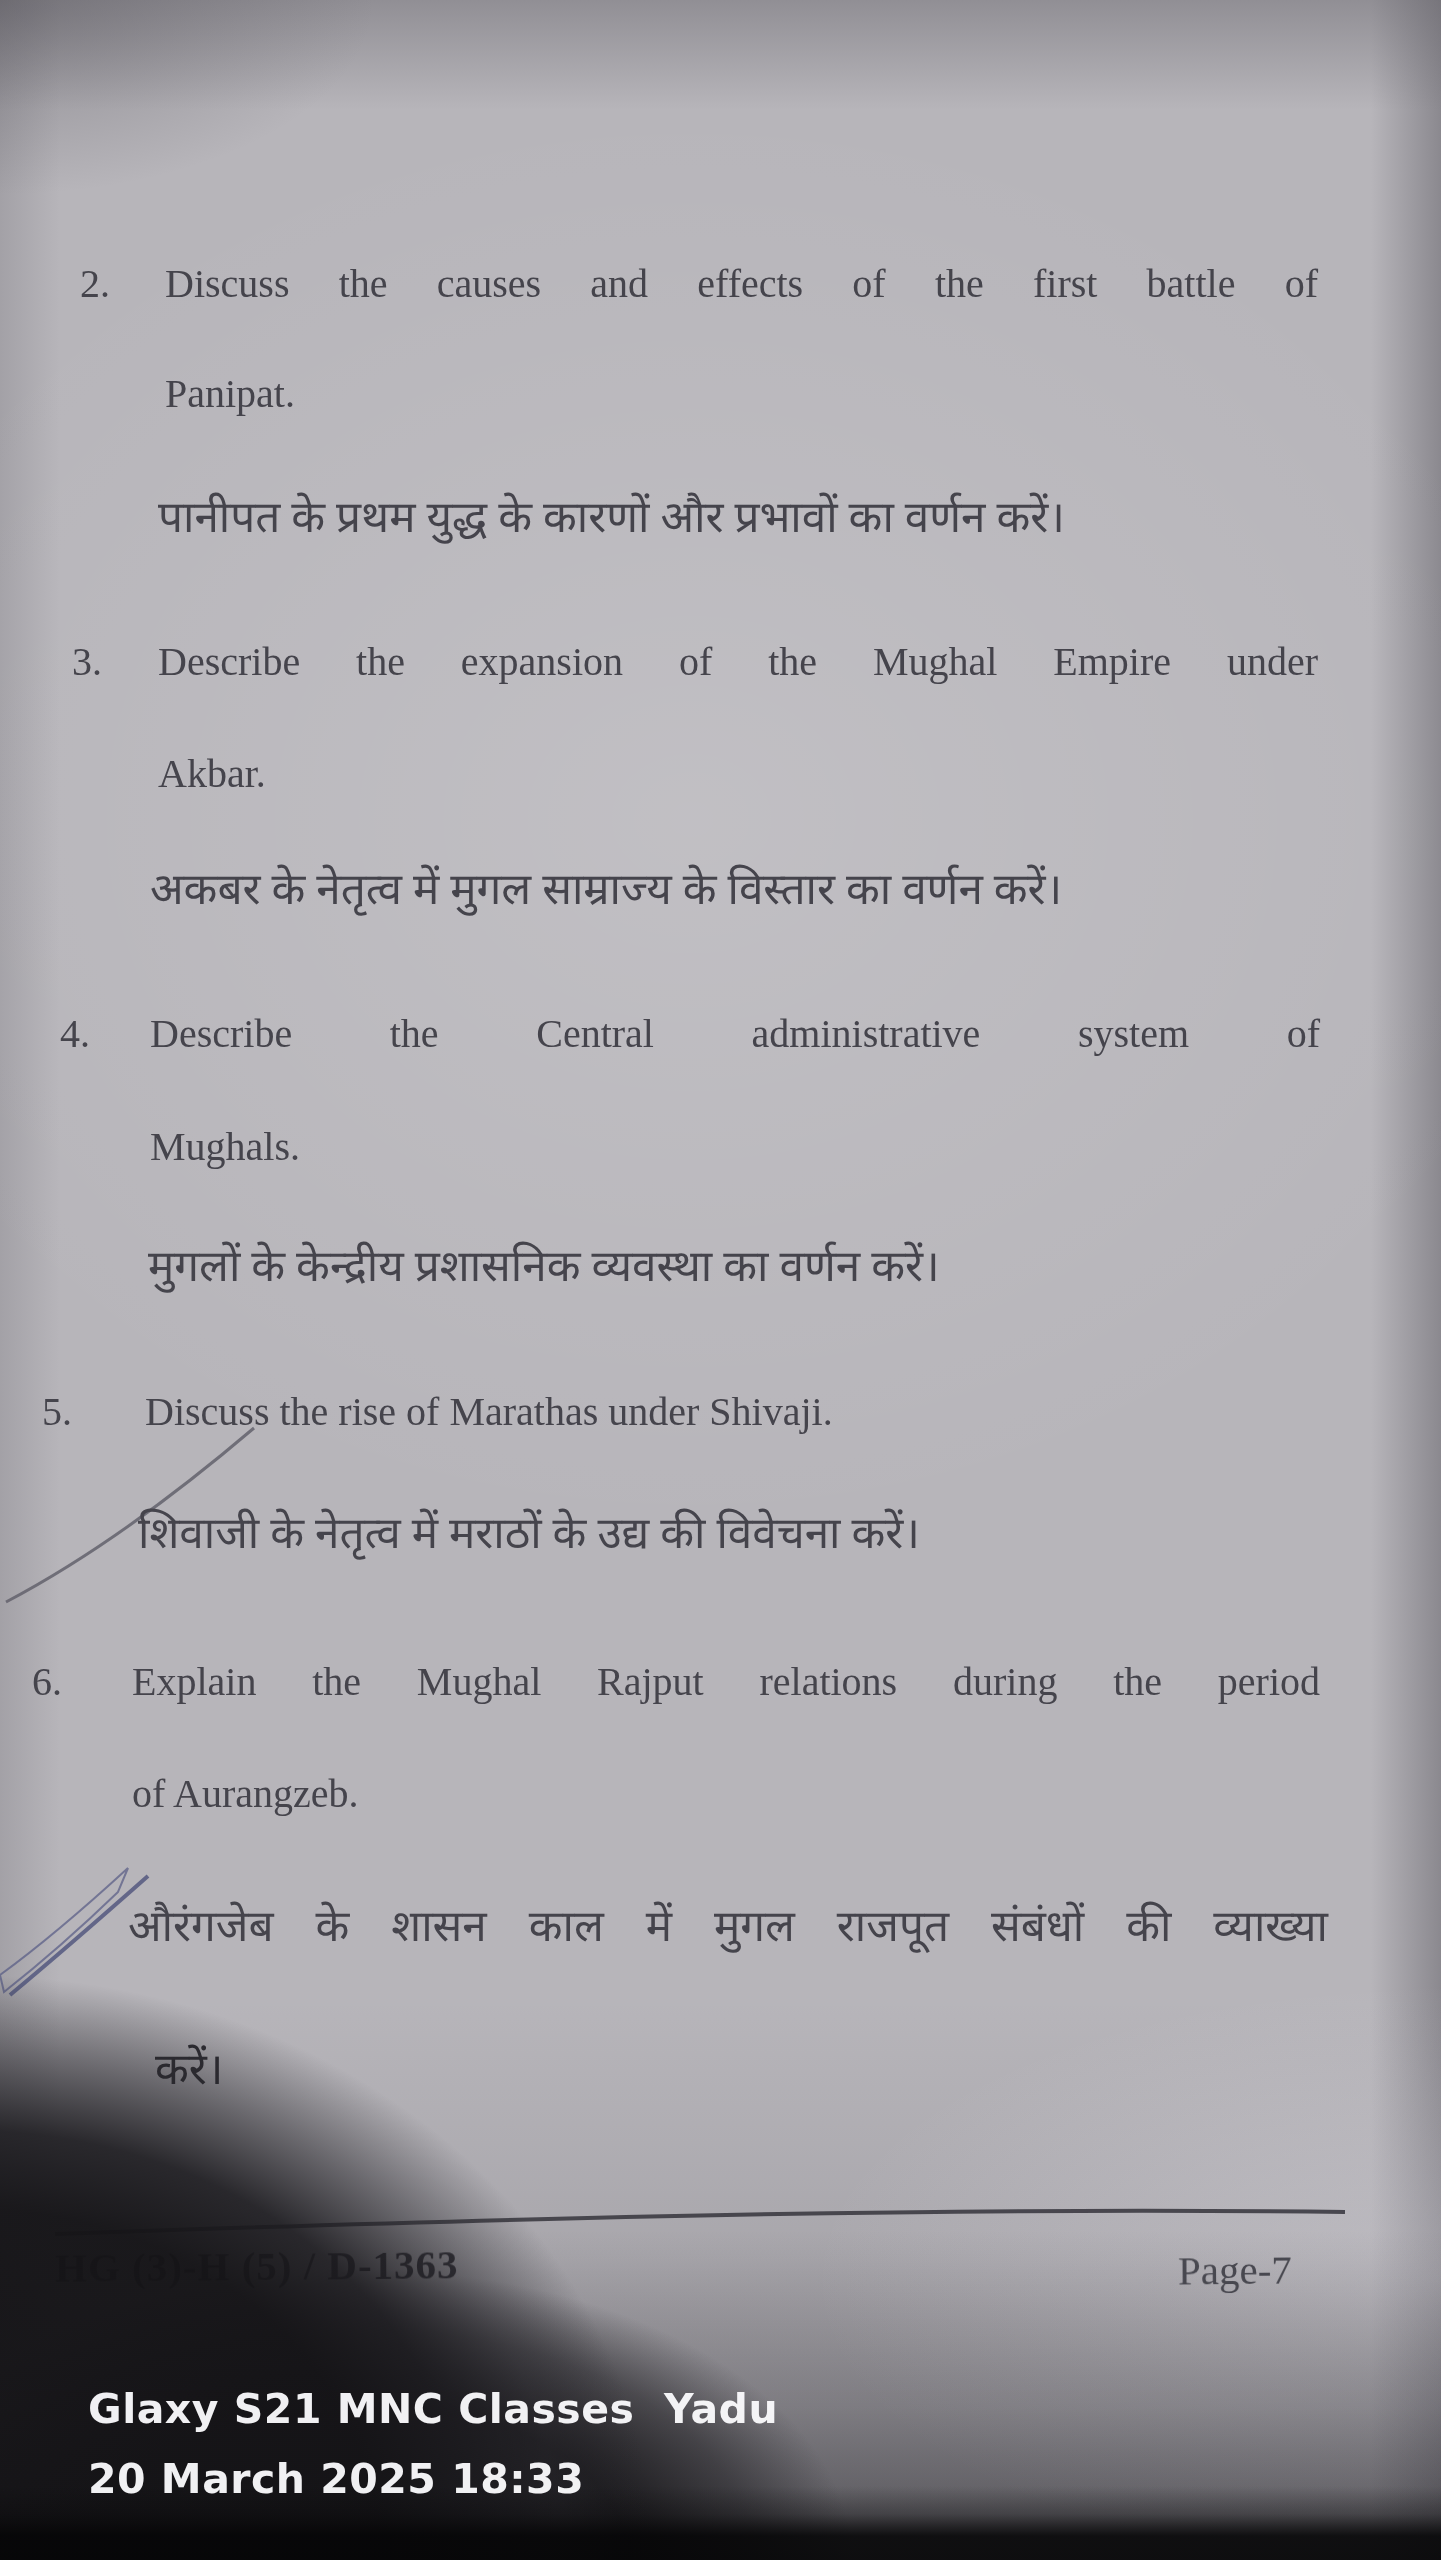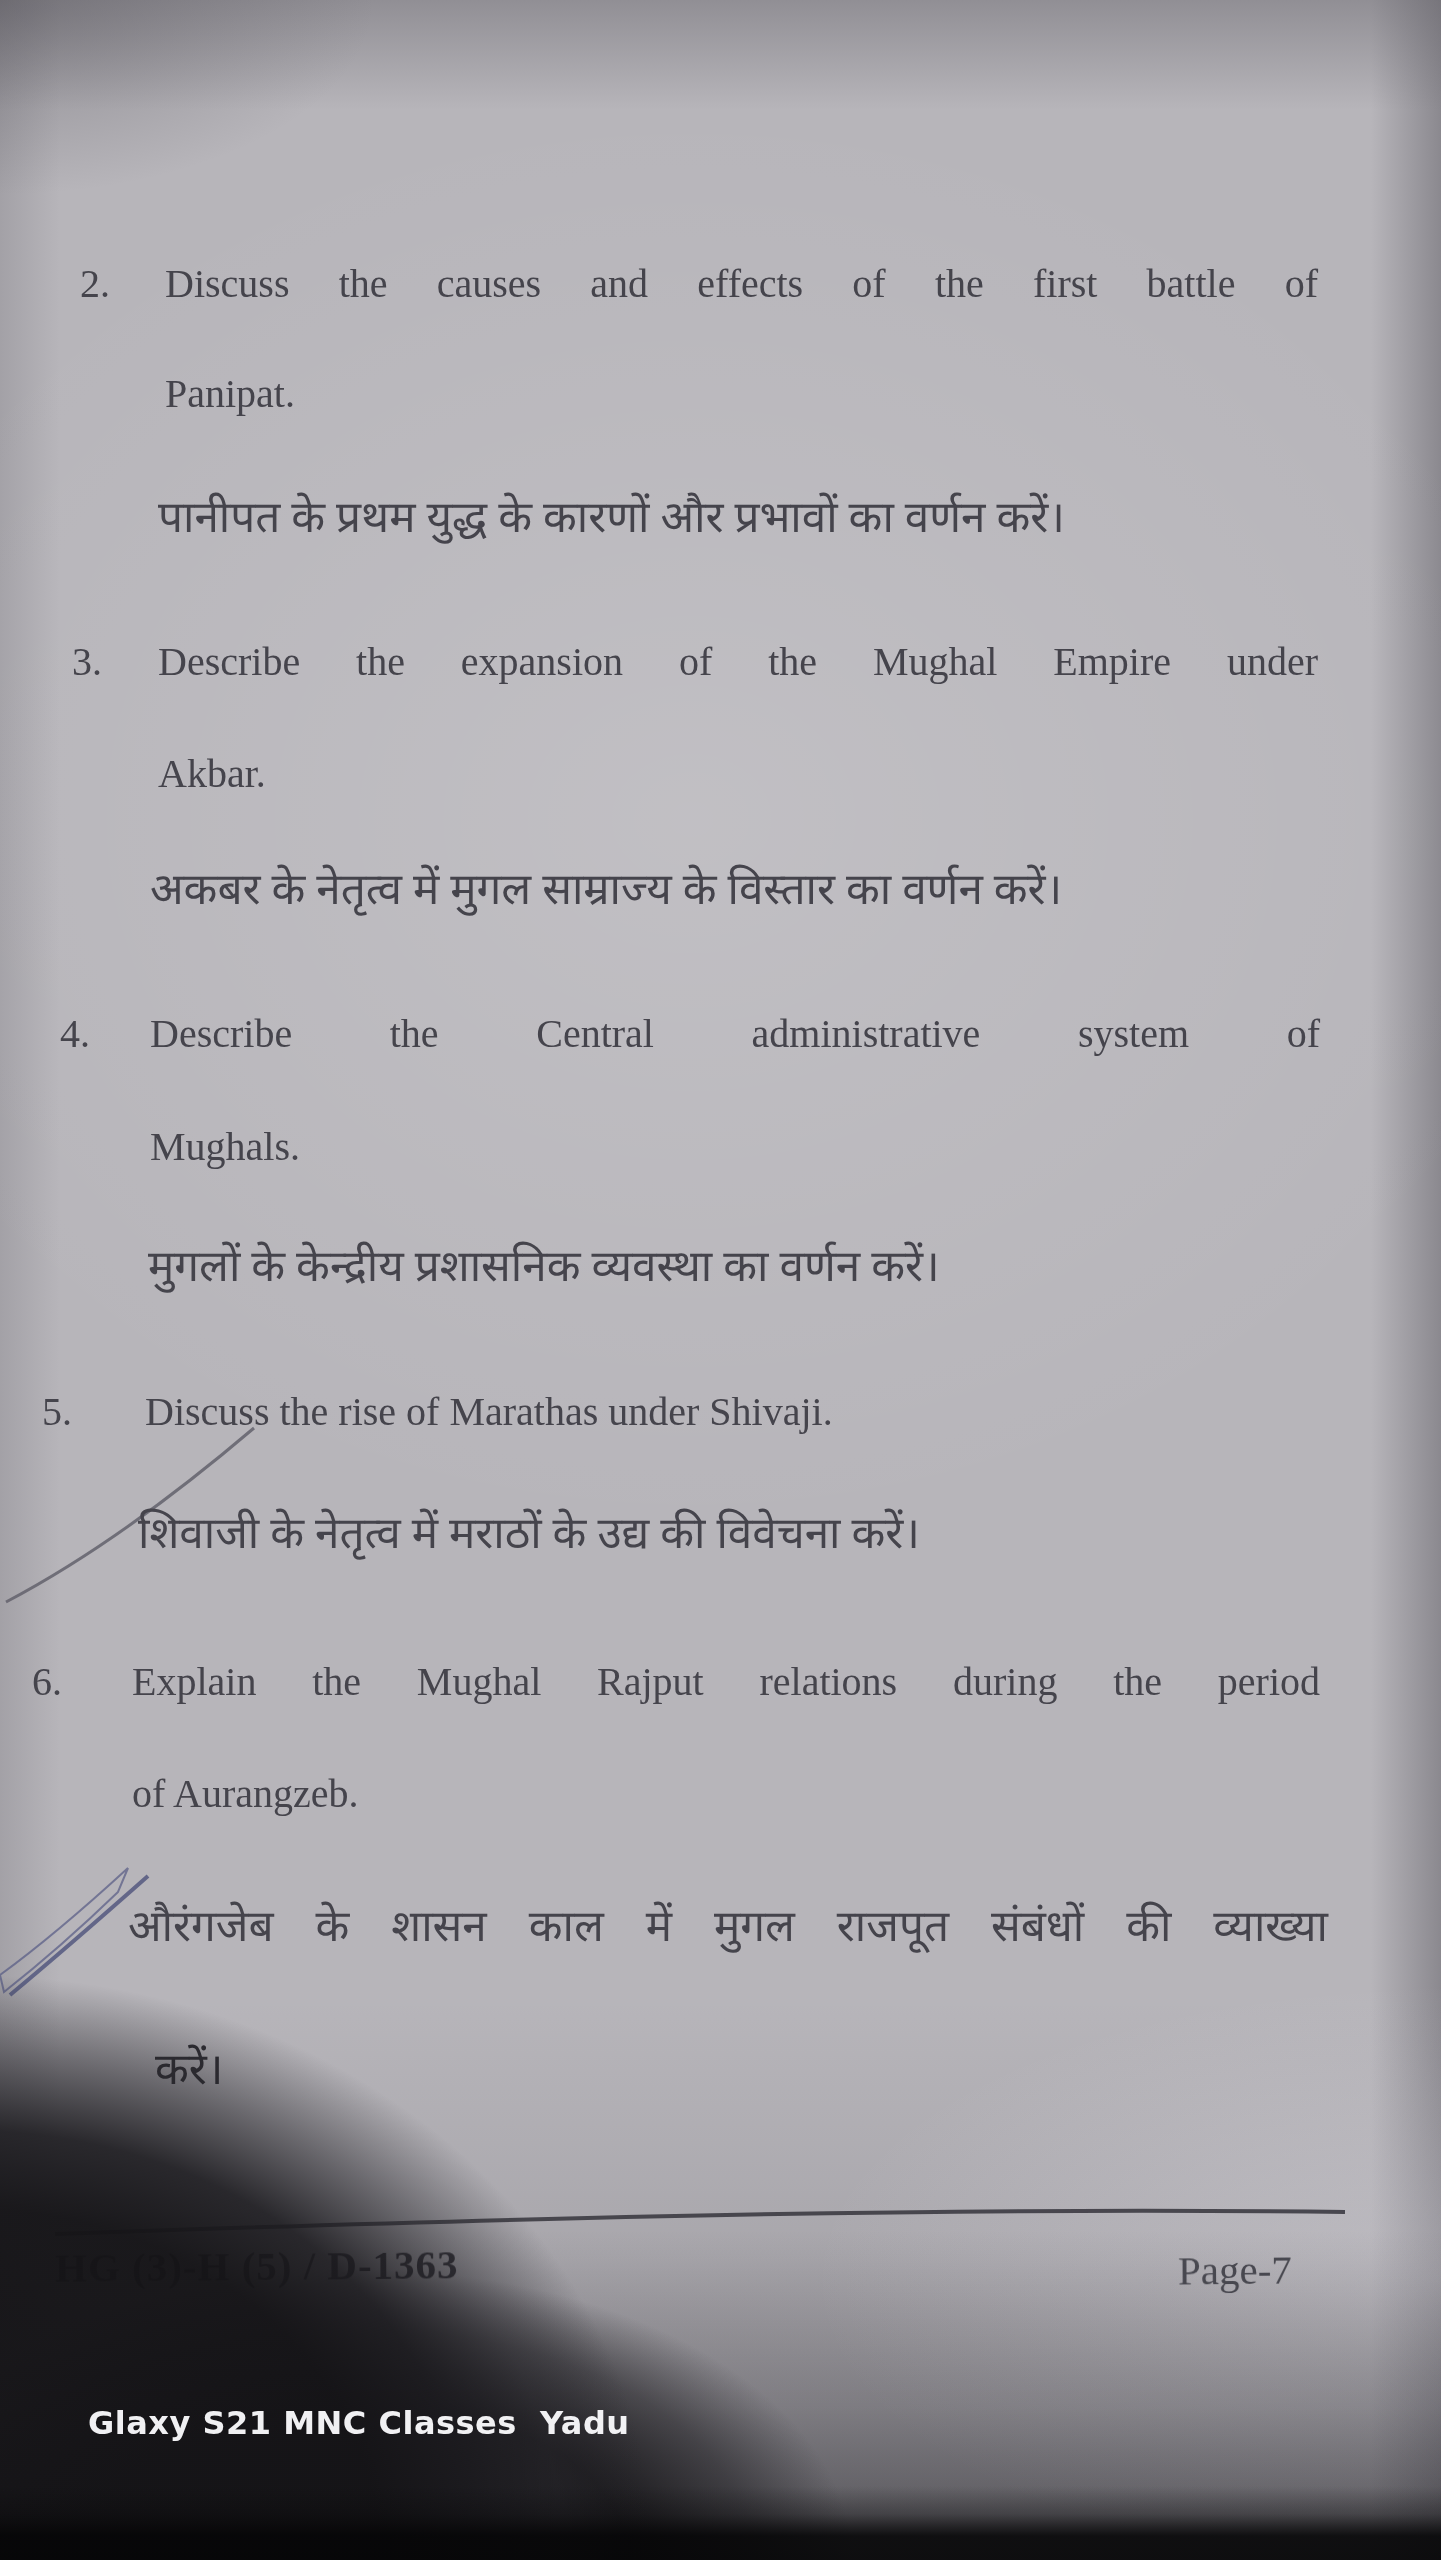--- a/index.html
+++ b/index.html
@@ -35,24 +35,23 @@
       linear-gradient(to top, rgba(5,5,6,.88) 0px, rgba(5,5,6,.88) 24px, rgba(5,5,6,.30) 46px, rgba(5,5,6,0) 74px),
       radial-gradient(ellipse 760px 650px at -30px 2560px, rgba(21,20,23,.97) 0%, rgba(21,20,23,.97) 54%, rgba(27,26,30,.90) 66%, rgba(40,39,44,.50) 78%, rgba(40,39,44,0) 90%),
       radial-gradient(ellipse 560px 330px at 360px 2560px, rgba(22,21,24,.92) 0%, rgba(22,21,24,.92) 48%, rgba(30,29,33,.55) 70%, rgba(30,29,33,0) 88%),
       linear-gradient(to top, rgba(30,29,33,.50) 0px, rgba(30,29,33,.22) 150px, rgba(30,29,33,0) 330px);
   }
   .watermark{
     position:absolute;z-index:5;
     font-family:"DejaVu Sans","Liberation Sans",sans-serif;
     font-weight:bold;
     color:rgba(250,250,252,.96);
-    font-size:32px;
+    font-size:41px;
     letter-spacing:.5px;
     white-space:pre;
-    margin-top:19px;
   }
   .footer-code{
     font-weight:bold;font-size:41px;color:#2e2d34;letter-spacing:1px;
     transform:rotate(-.5deg);
   }
   .page-num{font-size:41px;color:#4a4a52;transform:rotate(-.5deg);}
 </style>
 </head>
 <body>
 
@@ -92,14 +91,15 @@
     <span class="txt hin just" style="left:128px;top:1903px;width:1200px;">औरंगजेब के शासन काल में मुगल राजपूत संबंधों की व्याख्या</span>
     <span class="txt hin" style="left:155px;top:2046px;color:#2c2b31;">करें।</span>
 
     <span class="txt footer-code" style="left:55px;top:2242px;">HG (3)-H (5) / D-1363</span>
     <span class="txt page-num" style="left:1178px;top:2246px;">Page-7</span>
   </div>
 
   <div class="shadow-overlay"></div>
 
   <div class="watermark" style="left:88px;top:2385px;">Glaxy S21 MNC Classes  Yadu</div>
+  <div class="watermark" style="left:88px;top:2455px;">20 March 2025 18:33</div>
 
 </div>
 
 </body></html>

